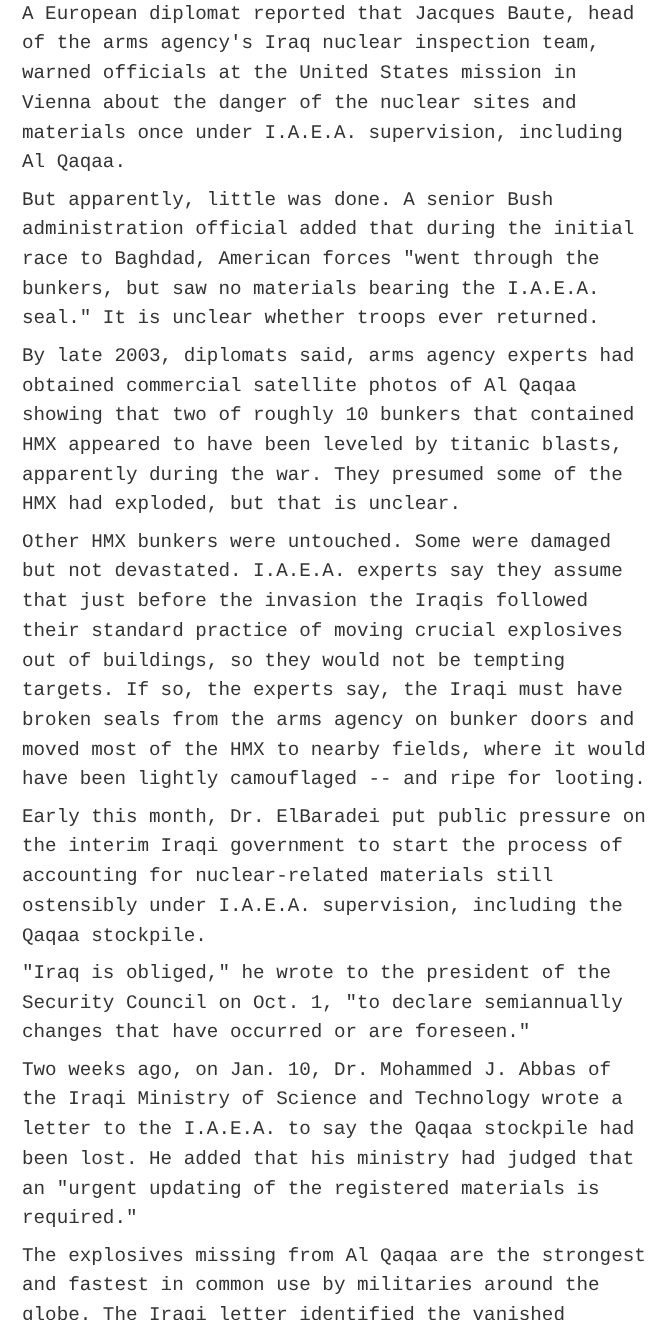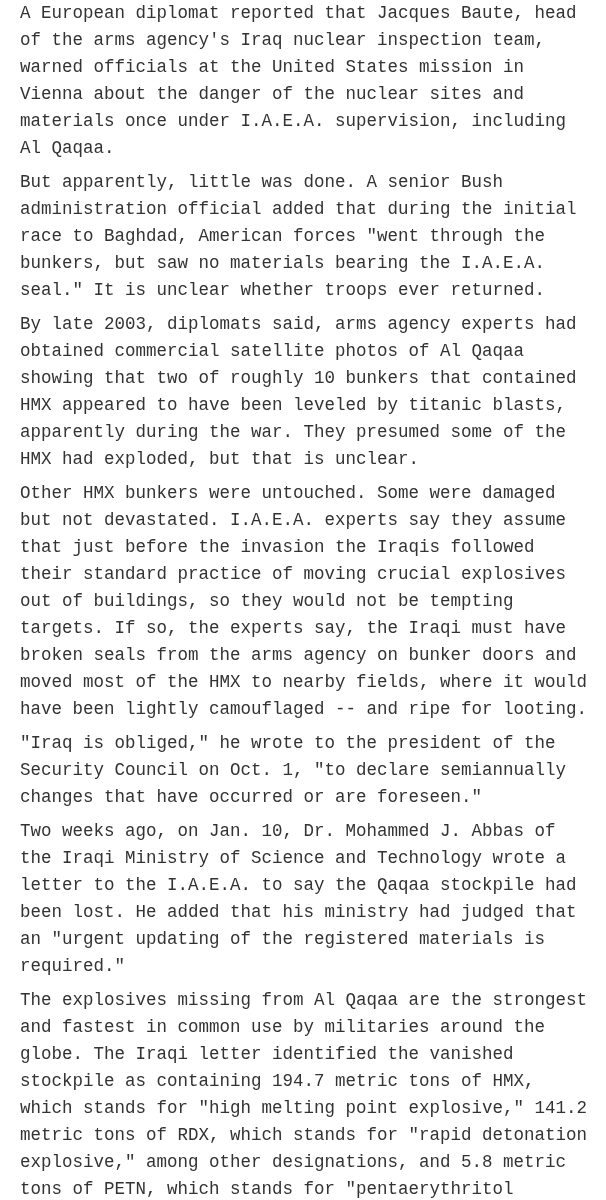--- a/index.html
+++ b/index.html
@@ -32,16 +32,17 @@
   }
 </style>
 </head>
 <body style="background: rgb(255, 255, 255);">
 
 <div class="article-body" style="color: rgb(51, 51, 51);">
     <p class="para">A European diplomat reported that Jacques Baute, head of the arms agency's Iraq nuclear inspection team, warned officials at the United States mission in Vienna about the danger of the nuclear sites and materials once under I.A.E.A. supervision, including Al Qaqaa.</p>
     <p class="para">But apparently, little was done. A senior Bush administration official added that during the initial race to Baghdad, American forces "went through the bunkers, but saw no materials bearing the I.A.E.A. seal." It is unclear whether troops ever returned.</p>
     <p class="para">By late 2003, diplomats said, arms agency experts had obtained commercial satellite photos of Al Qaqaa showing that two of roughly 10 bunkers that contained HMX appeared to have been leveled by titanic blasts, apparently during the war. They presumed some of the HMX had exploded, but that is unclear.</p>
     <p class="para">Other HMX bunkers were untouched. Some were damaged but not devastated. I.A.E.A. experts say they assume that just before the invasion the Iraqis followed their standard practice of moving crucial explosives out of buildings, so they would not be tempting targets. If so, the experts say, the Iraqi must have broken seals from the arms agency on bunker doors and moved most of the HMX to nearby fields, where it would have been lightly camouflaged -- and ripe for looting.</p>
+    <p class="para">Early this month, Dr. ElBaradei put public pressure on the interim Iraqi government to start the process of accounting for nuclear-related materials still ostensibly under I.A.E.A. supervision, including the Qaqaa stockpile.</p>
     <p class="para">"Iraq is obliged," he wrote to the president of the Security Council on Oct. 1, "to declare semiannually changes that have occurred or are foreseen."</p>
     <p class="para">Two weeks ago, on Jan. 10, Dr. Mohammed J. Abbas of the Iraqi Ministry of Science and Technology wrote a letter to the I.A.E.A. to say the Qaqaa stockpile had been lost. He added that his ministry had judged that an "urgent updating of the registered materials is required."</p>
     <p class="para">The explosives missing from Al Qaqaa are the strongest and fastest in common use by militaries around the globe. The Iraqi letter identified the vanished stockpile as containing 194.7 metric tons of HMX, which stands for "high melting point explosive," 141.2 metric tons of RDX, which stands for "rapid detonation explosive," among other designations, and 5.8 metric tons of PETN, which stands for "pentaerythritol tetranitrate." The total is roughly 340 metric tons or nearly 380 American tons.</p>
   </div>
 
 </body></html>

